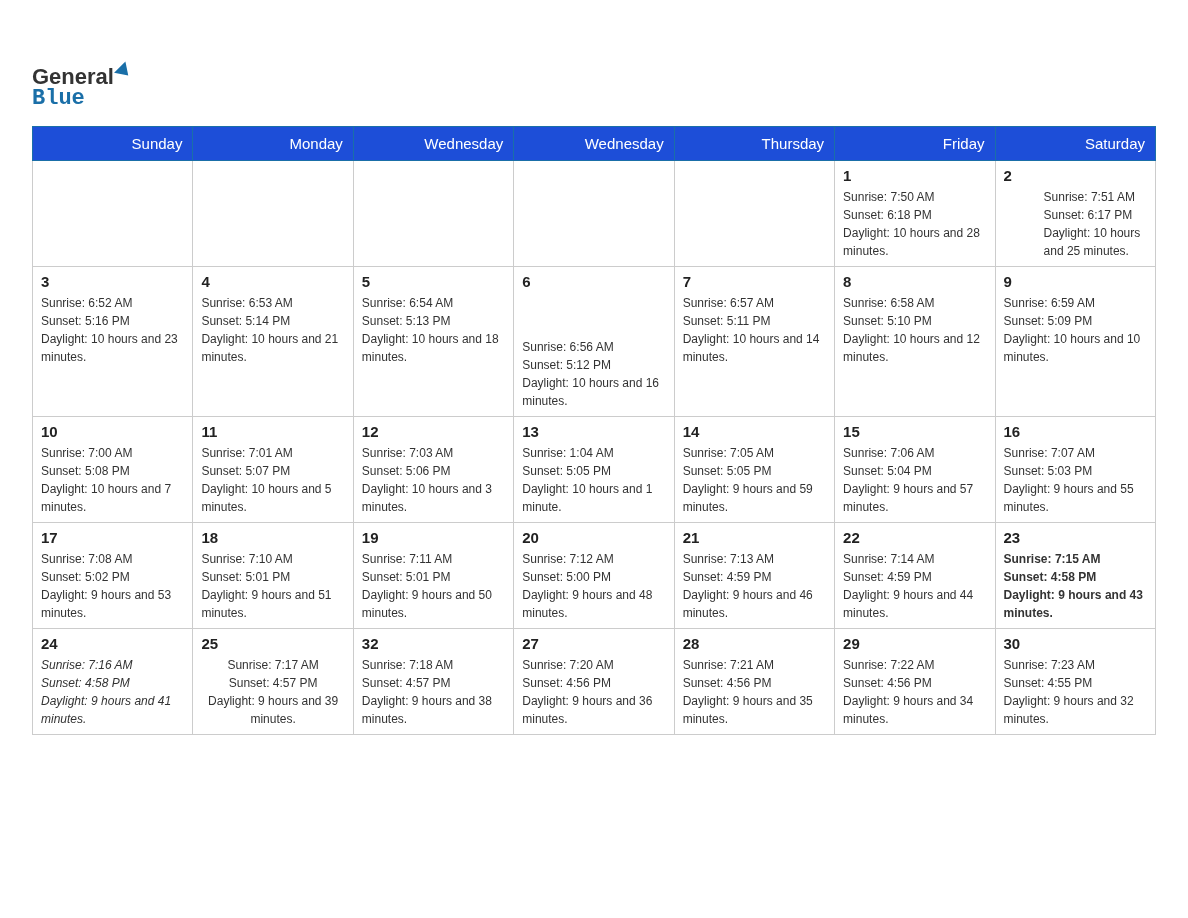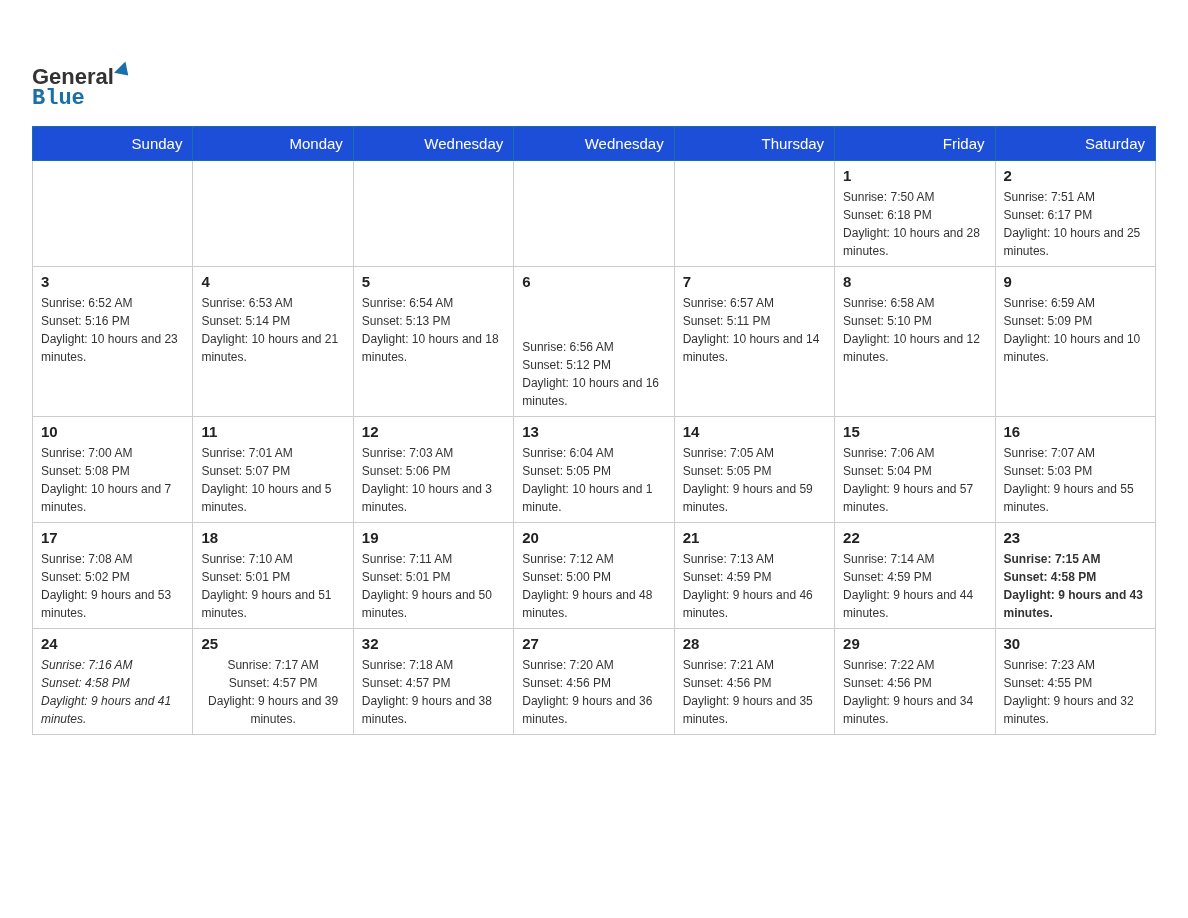--- a/index.html
+++ b/index.html
@@ -138,21 +138,21 @@
         <td class="empty-cell"></td>
         <td class="empty-cell"></td>
         <td>
           <span class="day-number">1</span>
           <div class="day-info" style="white-space: pre-line;">Sunrise: 7:50 AM
 Sunset: 6:18 PM
 Daylight: 10 hours and 28 minutes.</div>
         </td>
         <td>
           <span class="day-number">2</span>
-          <div class="day-info" style="white-space: pre-line;">Sunrise: 7:51 AM
+          <div class="day-info" style="white-space: pre-line; margin-left: 40px;">Sunrise: 7:51 AM
 Sunset: 6:17 PM
 Daylight: 10 hours and 25 minutes.</div>
         </td>
       </tr>
       <tr class="week-row">
         <td>
           <span class="day-number">3</span>
           <div class="day-info" style="white-space: pre-line;">Sunrise: 6:52 AM
 Sunset: 5:16 PM
 Daylight: 10 hours and 23 minutes.</div>
@@ -208,21 +208,21 @@
 Daylight: 10 hours and 5 minutes.</div>
         </td>
         <td>
           <span class="day-number">12</span>
           <div class="day-info" style="white-space: pre-line;">Sunrise: 7:03 AM
 Sunset: 5:06 PM
 Daylight: 10 hours and 3 minutes.</div>
         </td>
         <td>
           <span class="day-number">13</span>
-          <div class="day-info" style="white-space: pre-line;">Sunrise: 6:04 AM
+          <div class="day-info" style="white-space: pre-line;">Sunrise: 1:04 AM
 Sunset: 5:05 PM
 Daylight: 10 hours and 1 minute.</div>
         </td>
         <td>
           <span class="day-number">14</span>
           <div class="day-info" style="white-space: pre-line;">Sunrise: 7:05 AM
 Sunset: 5:05 PM
 Daylight: 9 hours and 59 minutes.</div>
         </td>
         <td>

